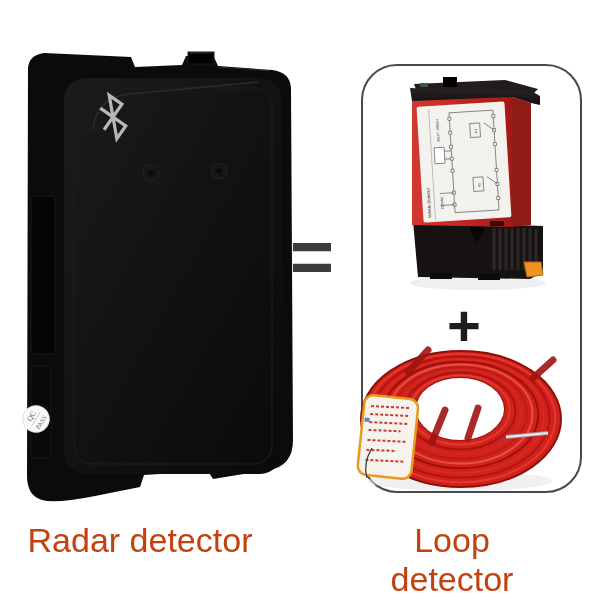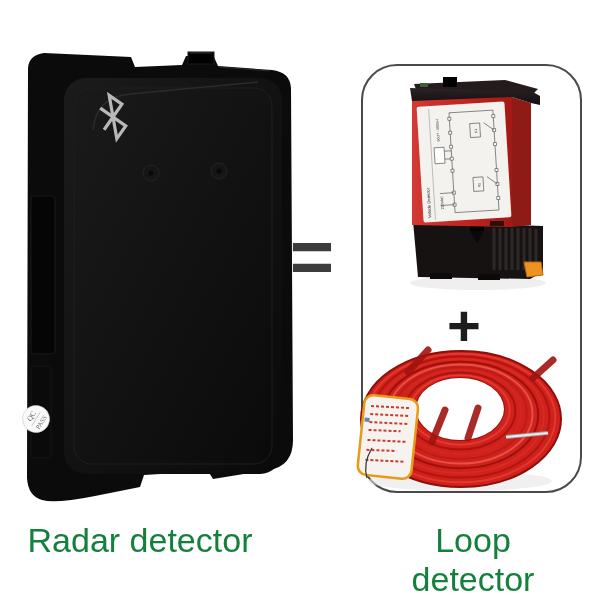--- a/index.html
+++ b/index.html
@@ -11,25 +11,25 @@
     position:absolute;left:361px;top:64px;width:217px;height:425px;
     border:2px solid #4a4a4a;border-radius:36px;background:#ffffff;
   }
   .scene-svg{position:absolute;left:0;top:0;}
   .op{
     position:absolute;text-align:center;font-weight:bold;color:#3c3c3c;
   }
   .op.equals{left:282px;top:220px;width:60px;height:74px;line-height:74px;font-size:76px;}
   .op.plus{left:436px;top:296px;width:56px;height:60px;line-height:60px;font-size:58px;color:#1d1d1d;}
   .product-label{
-    position:absolute;top:521px;font-size:34px;color:#15803d;text-align:center;
+    position:absolute;top:521px;font-size:34px;color:#c2410c;text-align:center;
     letter-spacing:0px;
   }
   .product-label.radar{left:12px;width:256px;}
-  .product-label.loop{left:370px;width:206px;}
+  .product-label.loop{left:349px;width:206px;}
 </style>
 </head>
 <body>
 
 <div class="canvas">
 
   <div class="bundle-box"></div>
 
   <svg class="scene-svg" width="600" height="600" viewBox="0 0 600 600">
     <defs>

